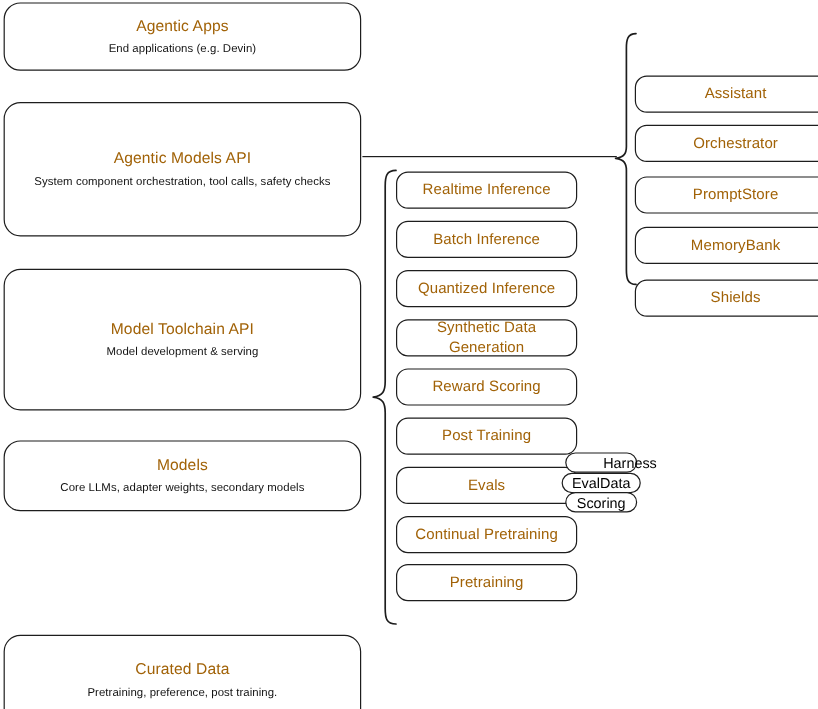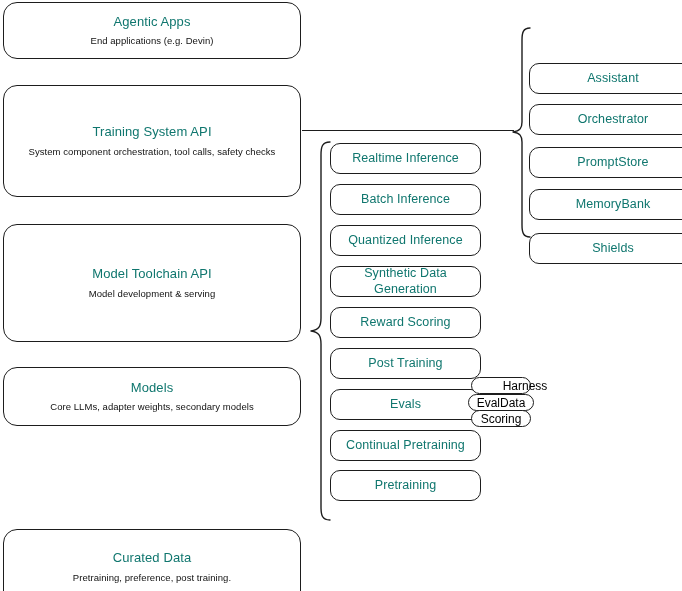--- a/index.html
+++ b/index.html
@@ -29,21 +29,21 @@
     background: #ffffff;
     display: flex;
     flex-direction: column;
     align-items: center;
     justify-content: center;
     text-align: center;
     line-height: 1.25;
   }
   .box .title {
     font-size: 13px;
-    color: #0f766e;
+    color: #a16207;
     letter-spacing: .1px;
   }
   .box .sub {
     font-size: 9.5px;
     color: #111;
     margin-top: 5px;
     letter-spacing: .05px;
   }
 
   
@@ -104,21 +104,21 @@
 <body>
 
 <div id="canvas">
 
   <div class="box layer" style="top:2px; height:57px;">
     <div class="title">Agentic Apps</div>
     <div class="sub">End applications (e.g. Devin)</div>
   </div>
 
   <div class="box layer" style="top:85px; height:112px;">
-    <div class="title">Training System API</div>
+    <div class="title">Agentic Models API</div>
     <div class="sub">System component orchestration, tool calls, safety checks</div>
   </div>
 
   <div class="box layer" style="top:224px; height:118px;">
     <div class="title">Model Toolchain API</div>
     <div class="sub">Model development &amp; serving</div>
   </div>
 
   <div class="box layer" style="top:367px; height:59px;">
     <div class="title">Models</div>

